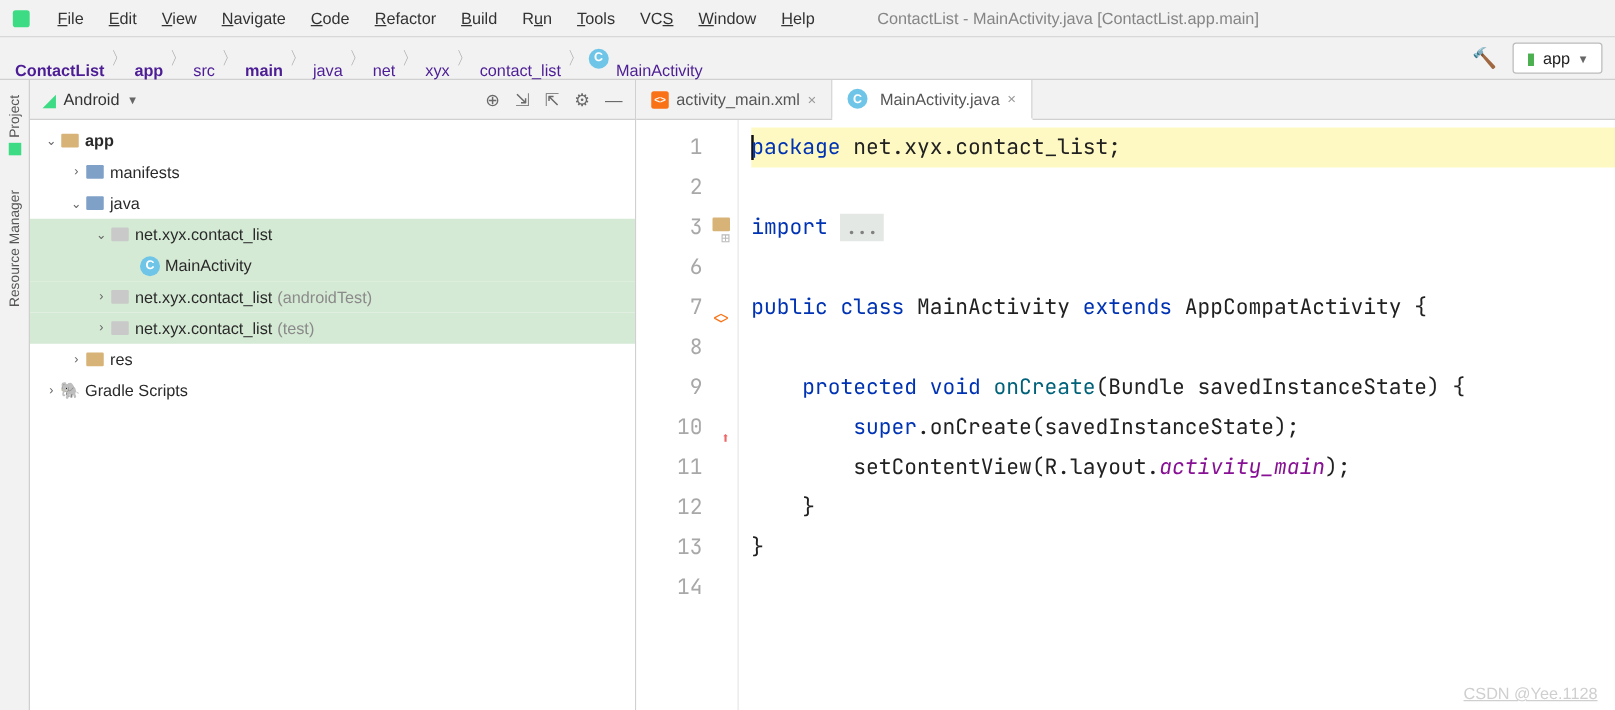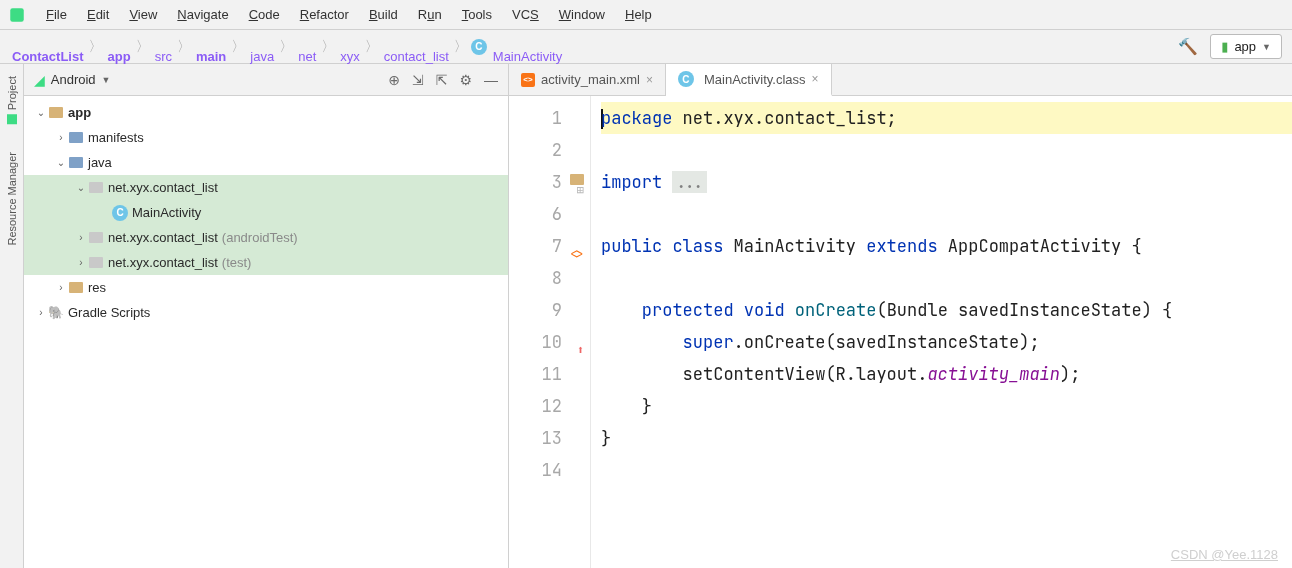--- a/index.html
+++ b/index.html
@@ -7,21 +7,21 @@
 
 
 .menu-bar { display: flex; align-items: center; height: 30px; padding: 0 8px; background: #f2f2f2; border-bottom: 1px solid #d0d0d0; }
 .menu-bar .logo { width: 18px; height: 18px; margin-right: 10px; }
 .menu-item { padding: 4px 10px; cursor: pointer; color: #333; }
 .menu-item u { text-decoration: underline; }
 .window-title { margin-left: 40px; color: #858585; font-size: 13px; }
 
 
 .nav-bar { display: flex; align-items: center; height: 34px; padding: 0 10px; background: #f2f2f2; border-bottom: 1px solid #d0d0d0; }
-.crumb { color: #8b5cf6; padding: 0 2px; cursor: pointer; margin-top: 19px; }
+.crumb { color: #4c1d95; padding: 0 2px; cursor: pointer; margin-top: 19px; }
 .crumb.bold { font-weight: 600; }
 .chev { color: #aaa; margin: 0 3px; font-size: 14px; }
 .circ-c { display: inline-flex; align-items: center; justify-content: center; width: 16px; height: 16px; border-radius: 50%; background: #6ec5e8; color: #fff; font-size: 10px; font-weight: bold; margin-right: 4px; }
 .nav-right { margin-left: auto; display: flex; align-items: center; gap: 12px; }
 .hammer { color: #8a8a8a; font-size: 16px; }
 .run-combo { display: flex; align-items: center; border: 1px solid #bbb; border-radius: 3px; padding: 4px 10px; background: #fff; gap: 6px; }
 .run-combo .robot { color: #4caf50; font-size: 13px; }
 .run-combo .dd { color: #666; font-size: 9px; }
 
 
@@ -96,20 +96,21 @@
   <span class="menu-item"><u>V</u>iew</span>
   <span class="menu-item"><u>N</u>avigate</span>
   <span class="menu-item"><u>C</u>ode</span>
   <span class="menu-item"><u>R</u>efactor</span>
   <span class="menu-item"><u>B</u>uild</span>
   <span class="menu-item">R<u>u</u>n</span>
   <span class="menu-item"><u>T</u>ools</span>
   <span class="menu-item">VC<u>S</u></span>
   <span class="menu-item"><u>W</u>indow</span>
   <span class="menu-item"><u>H</u>elp</span>
+  <span class="window-title">ContactList - MainActivity.java [ContactList.app.main]</span>
 </div>
 
 <div class="nav-bar">
   <span class="crumb bold">ContactList</span>
   <span class="chev">〉</span>
   <span class="crumb bold">app</span>
   <span class="chev">〉</span>
   <span class="crumb">src</span>
   <span class="chev">〉</span>
   <span class="crumb bold">main</span>
@@ -227,21 +228,21 @@
 
   <div class="editor">
     <div class="tabs">
       <div class="tab">
         <span class="xml-ico">&lt;&gt;</span>
         <span>activity_main.xml</span>
         <span class="close">×</span>
       </div>
       <div class="tab active">
         <span class="circ-c">C</span>
-        <span>MainActivity.class</span>
+        <span>MainActivity.java</span>
         <span class="close">×</span>
       </div>
     </div>
 
     <div class="code-wrap">
       <div class="gutter">
         <div class="gl">1</div>
         <div class="gl">2</div>
         <div class="gl"><span>3</span><span class="mk fold">⊞</span></div>
         <div class="gl">6</div>

